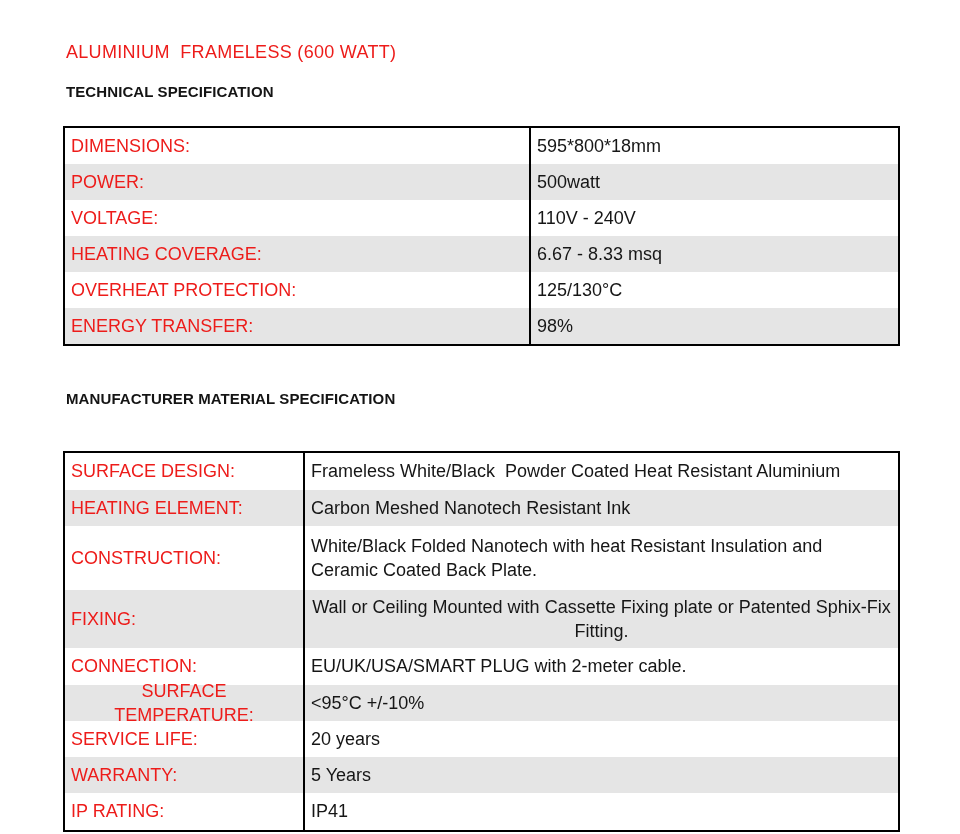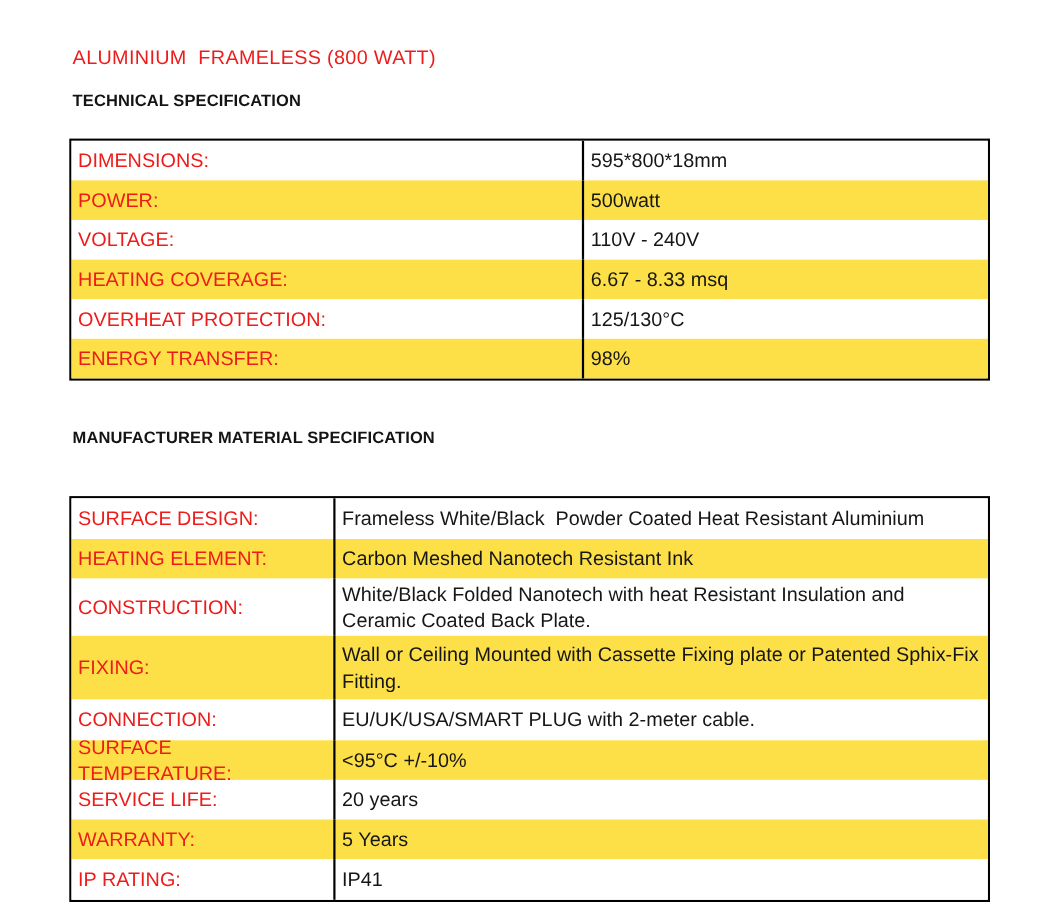--- a/index.html
+++ b/index.html
@@ -29,25 +29,25 @@
 
   .spec-table {
     position: absolute; left: 63px; width: 837px;
     border: 2px solid #000000;
     background: #ffffff;
   }
   .table-technical { top: 126px; }
   .table-material  { top: 451px; }
 
   .row { display: flex; align-items: stretch; background: #ffffff; }
-  .row.shaded { background: #fde047; }
+  .row.shaded { background: #e5e5e5; text-align: center; }
 
   .table-technical .row { height: 36px; }
   .table-material  .row { height: 37px; }
-  .table-material  .row.r-construction { height: 52px; }
+  .table-material  .row.r-construction { height: 64px; }
   .table-material  .row.r-fixing { height: 58px; }
   .table-material  .row.r-heating-element,
   .table-material  .row.r-surface-temperature,
   .table-material  .row.r-service-life,
   .table-material  .row.r-warranty { height: 36px; }
 
   .cell {
     display: flex; align-items: center;
     padding: 2px 6px 2px 6px;
     font-size: 18px; line-height: 1.35;
@@ -63,21 +63,21 @@
     white-space: pre-wrap;
   }
   .table-technical .cell.label { width: 466px; }
   .table-material  .cell.label { width: 240px; }
 </style>
 </head>
 <body>
 
 <div class="page">
 
-  <div class="doc-title">ALUMINIUM  FRAMELESS (800 WATT)</div>
+  <div class="doc-title">ALUMINIUM  FRAMELESS (600 WATT)</div>
 
   <div class="section-heading heading-technical">TECHNICAL SPECIFICATION</div>
 
   <div class="spec-table table-technical">
     <div class="row">
       <div class="cell label">DIMENSIONS:</div>
       <div class="cell value">595*800*18mm</div>
     </div>
     <div class="row shaded">
       <div class="cell label">POWER:</div>

